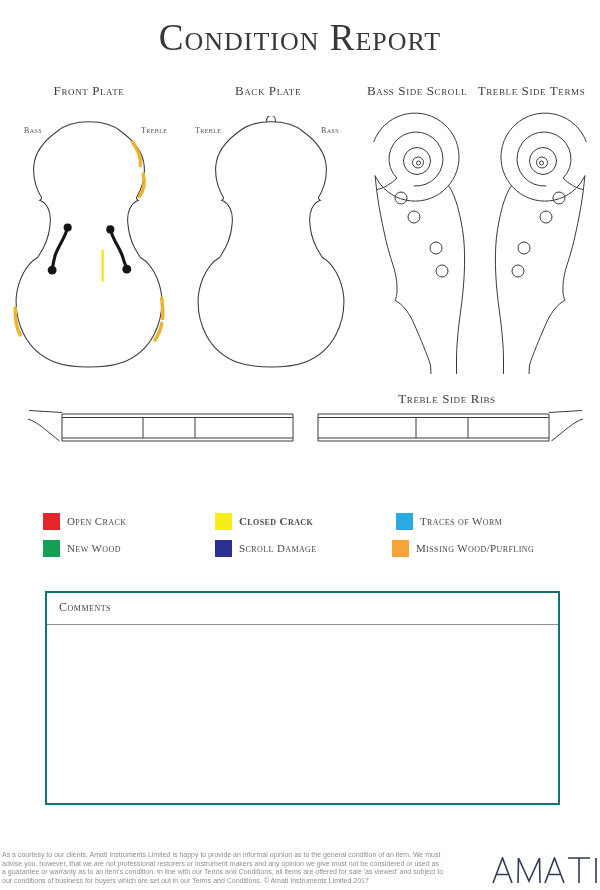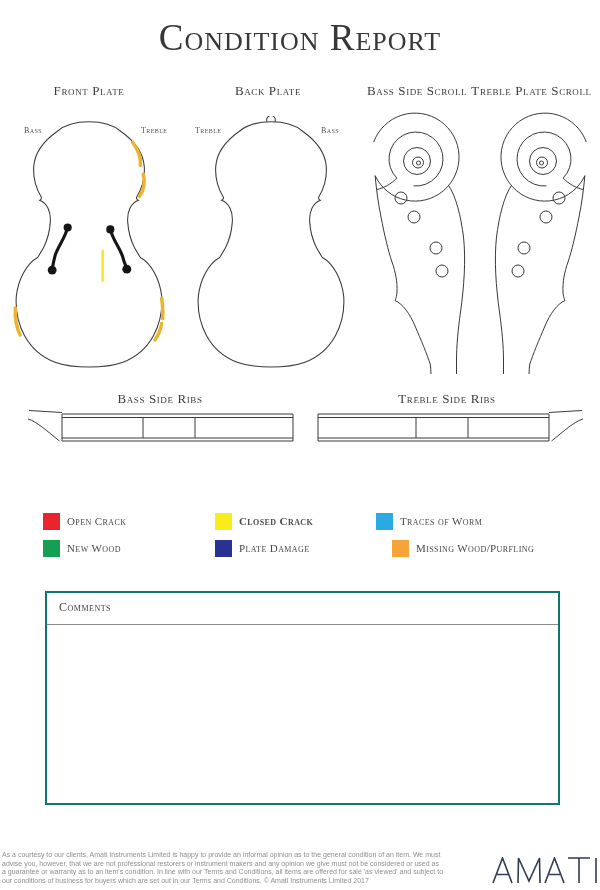--- a/index.html
+++ b/index.html
@@ -33,21 +33,21 @@
 </head>
 <body>
 
 <div id="page">
 
   <div id="title" class="abs sc">Condition Report</div>
 
   <div class="abs sc sec-title" style="left:19px;width:140px;">Front Plate</div>
   <div class="abs sc sec-title" style="left:198px;width:140px;">Back Plate</div>
   <div class="abs sc sec-title" style="left:347px;width:140px;">Bass Side Scroll</div>
-  <div class="abs sc sec-title" style="left:463px;width:137px;">Treble Plate Scroll</div>
+  <div class="abs sc sec-title" style="left:463px;width:137px;">Treble Side Terms</div>
 
   <div class="abs sc side-label" style="left:24px;top:126px;">Bass</div>
   <div class="abs sc side-label" style="left:141px;top:126px;">Treble</div>
   <div class="abs sc side-label" style="left:195px;top:126px;">Treble</div>
   <div class="abs sc side-label" style="left:321px;top:126px;">Bass</div>
 
   <svg class="abs" style="left:9px;top:116px;" width="160" height="252" viewBox="0 0 160 260">
     <path class="outline" d="M 80,6
       C 66,6 55,9 47,16 C 33,26 24,38 23,52 C 22,66 26,76 31,84
       C 31.5,85.5 30.5,86 29,87 C 37,90 41,99 40,110 C 39.5,118 38,126 33,136
@@ -119,21 +119,20 @@
     <path class="line" d="M 85.5,83.5 C 93,94 98,115 100.5,135 C 103,158 101,185 97.5,210
       C 95,228 93.5,245 93.5,258 L 93.5,272"></path>
     <g>
       <circle class="line" fill="#fff" cx="38" cy="96" r="6"></circle>
       <circle class="line" fill="#fff" cx="51" cy="115" r="6"></circle>
       <circle class="line" fill="#fff" cx="73" cy="146" r="6"></circle>
       <circle class="line" fill="#fff" cx="79" cy="169" r="6"></circle>
     </g>
   </svg>
 
-  <div class="abs sc sec-title" style="left:90px;top:391px;width:140px;">Bass Side Ribs</div>
   <div class="abs sc sec-title" style="left:377px;top:391px;width:140px;">Treble Side Ribs</div>
 
   <svg class="abs" style="left:28px;top:407px;" width="266" height="42" viewBox="0 0 266 42">
     <path class="line" d="M 1,3.5 L 34,5.5"></path>
     <path class="line" d="M 0,12 C 9,14.5 20,25 31.5,34"></path>
     <path class="line" d="M 34,7 L 265,7 M 34,10.5 L 265,10.5 M 34,31 L 265,31 M 34,34 L 265,34"></path>
     <path class="line" d="M 34,7 L 34,34 M 265,7 L 265,34"></path>
     <path class="line" d="M 115,10.5 L 115,31 M 167,10.5 L 167,31"></path>
   </svg>
 
@@ -146,31 +145,31 @@
   </svg>
 
   <div class="abs legend-item" style="left:43px;top:513px;justify-content:space-between;">
     <div class="swatch" style="background-color: rgb(232, 36, 44);"></div>
     <div class="legend-label" style="font-weight: normal;">Open Crack</div>
   </div>
   <div class="abs legend-item" style="left:215px;top:513px;">
     <div class="swatch" style="background-color: rgb(248, 236, 26);"></div>
     <div class="legend-label" style="font-weight: bold;">Closed Crack</div>
   </div>
-  <div class="abs legend-item" style="left:376px;top:513px;">
+  <div class="abs legend-item" style="left:396px;top:513px;">
     <div class="swatch" style="background-color: rgb(41, 171, 226);"></div>
     <div class="legend-label" style="font-weight: normal;">Traces of Worm</div>
   </div>
   <div class="abs legend-item" style="left:43px;top:540px;">
     <div class="swatch" style="background-color: rgb(19, 160, 83);"></div>
     <div class="legend-label" style="font-weight: normal;">New Wood</div>
   </div>
   <div class="abs legend-item" style="left:215px;top:540px;">
     <div class="swatch" style="background-color: rgb(43, 49, 146);"></div>
-    <div class="legend-label" style="font-weight: normal;">Plate Damage</div>
+    <div class="legend-label" style="font-weight: normal;">Scroll Damage</div>
   </div>
   <div class="abs legend-item" style="left:392px;top:540px;">
     <div class="swatch" style="background-color: rgb(246, 164, 58);"></div>
     <div class="legend-label" style="font-weight: normal;">Missing Wood/Purfling</div>
   </div>
 
   <div id="comments-box" class="abs">
     <div id="comments-head">
       <div id="comments-label" class="sc">Comments</div>
     </div>

